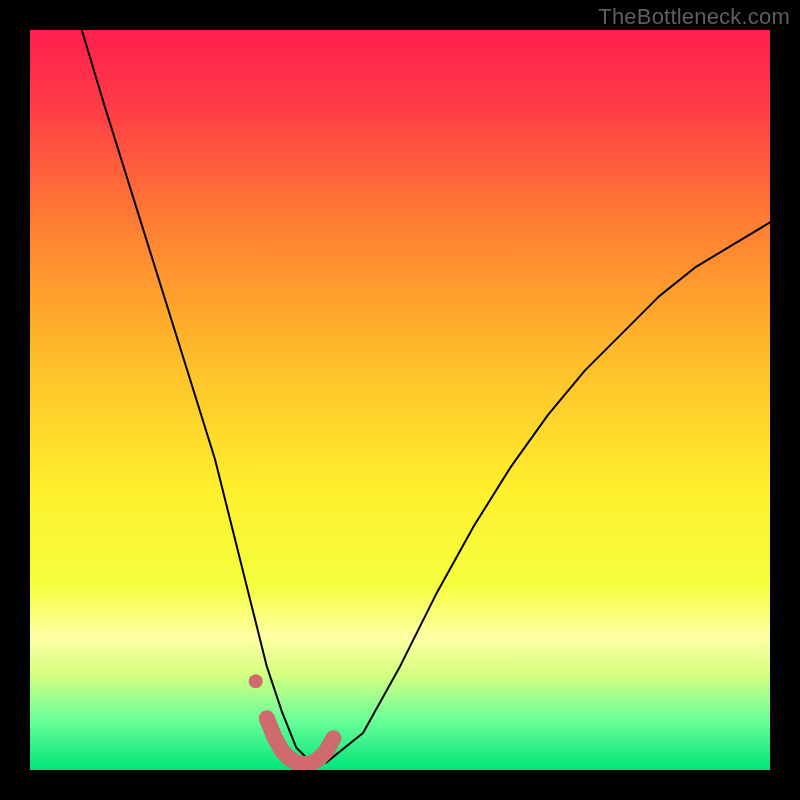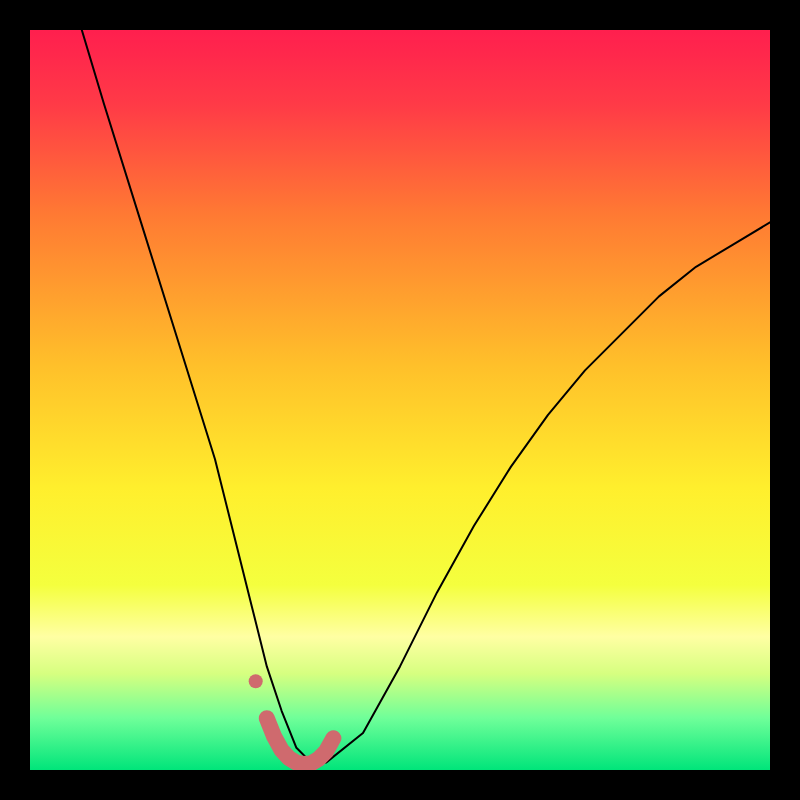--- a/index.html
+++ b/index.html
@@ -39,20 +39,21 @@
     color: #5e5e5e;
     font-size: 22px;
     letter-spacing: 0.2px;
   }
 </style>
 </head>
 <body>
 
 <div class="frame">
 
+  <div class="watermark">TheBottleneck.com</div>
 
   <div class="plot">
     <svg class="bg-gradient" viewBox="0 0 100 100" preserveAspectRatio="none" width="100%" height="100%">
       <defs>
         <linearGradient id="grad" x1="0" y1="0" x2="0" y2="1">
             <stop offset="0%" stop-color="#ff1f4e"></stop>
             <stop offset="10%" stop-color="#ff3a47"></stop>
             <stop offset="25%" stop-color="#ff7a33"></stop>
             <stop offset="45%" stop-color="#ffbf2a"></stop>
             <stop offset="62%" stop-color="#ffef2d"></stop>

